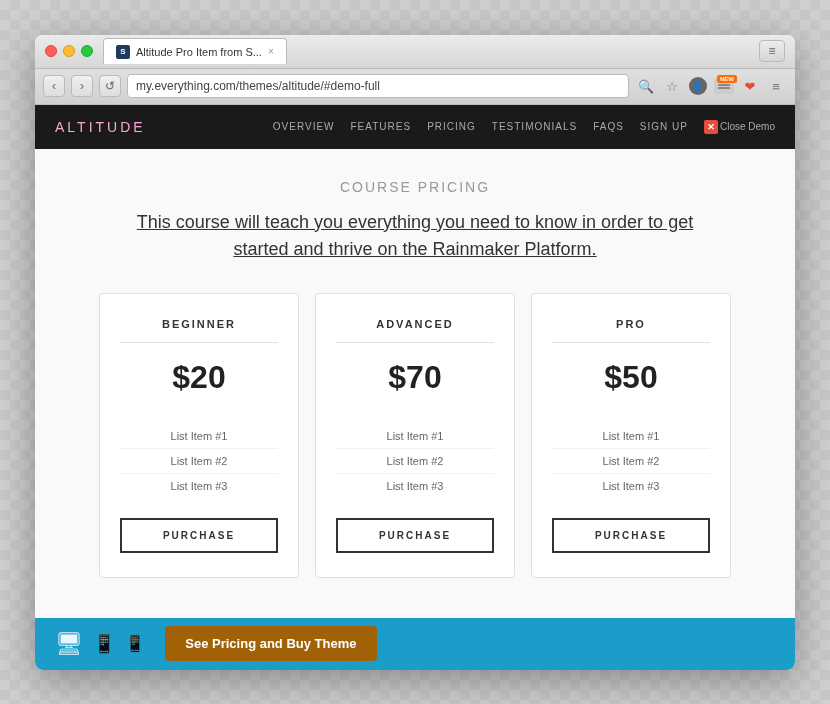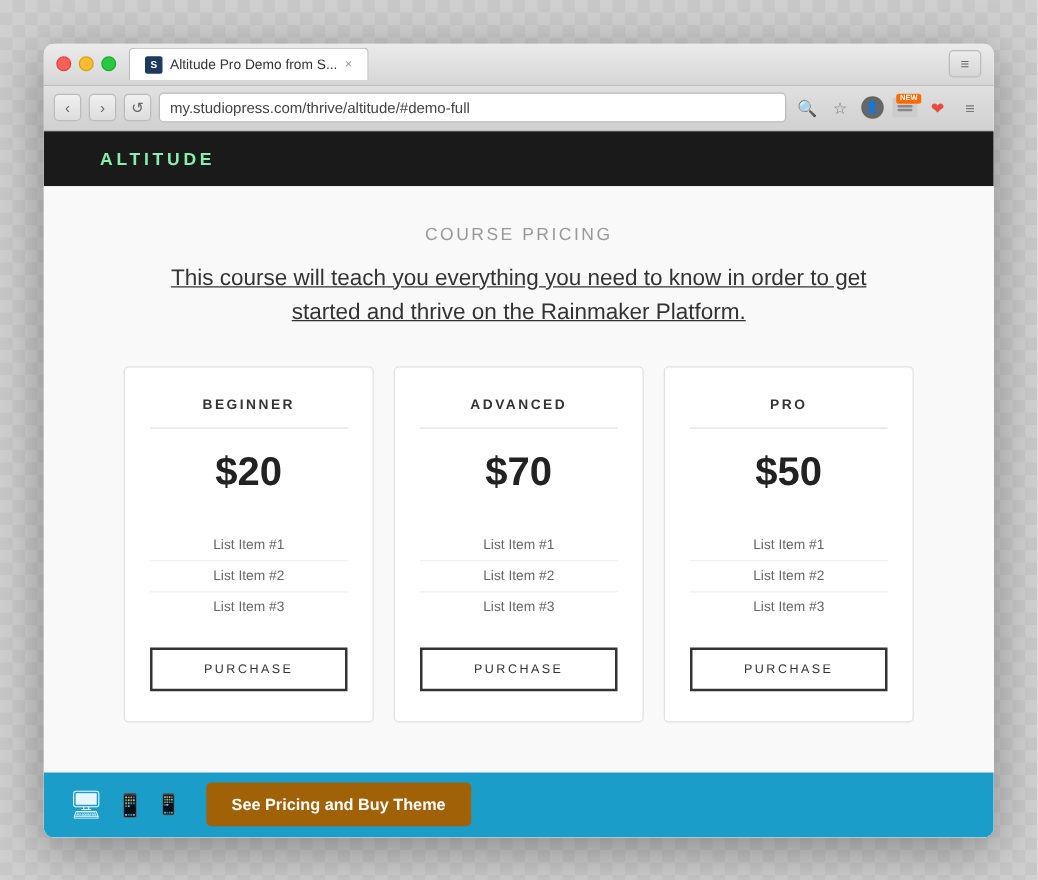--- a/index.html
+++ b/index.html
@@ -180,26 +180,25 @@
     
     .site-nav {
       background: #1a1a1a;
       height: 44px;
       display: flex;
       align-items: center;
       padding: 0 20px;
     }
 
     .site-logo {
-      color: #86efac;
+      color: #f9a8d4;
       font-size: 14px;
-      font-weight: 700;
+      font-weight: 400;
       letter-spacing: 3px;
       text-transform: uppercase;
-      margin-left: 25px;
     }
 
     .site-nav-links {
       display: flex;
       gap: 16px;
       margin-left: auto;
       align-items: center;
     }
 
     .site-nav-link {
@@ -310,21 +309,21 @@
 
     .card-feature:last-child {
       border-bottom: none;
     }
 
     .purchase-btn {
       border: 2px solid #333;
       background: #fff;
       color: #333;
       font-size: 10px;
-      font-weight: 400;
+      font-weight: 700;
       letter-spacing: 2px;
       text-transform: uppercase;
       padding: 10px 20px;
       cursor: pointer;
       width: 100%;
     }
 
     
     .bottom-bar {
       background: #1a9dc8;
@@ -371,41 +370,41 @@
 
   <div class="title-bar">
     <div class="traffic-lights">
       <div class="traffic-light tl-red"></div>
       <div class="traffic-light tl-yellow"></div>
       <div class="traffic-light tl-green"></div>
     </div>
     <div class="tab-area">
       <div class="tab">
         <span class="tab-favicon">S</span>
-        <span>Altitude Pro Demo from S...</span>
+        <span>Altitude Pro Item from S...</span>
         <span class="tab-close">×</span>
       </div>
     </div>
     <div class="window-btn">
       <span style="font-size:12px; color:#666;">≡</span>
     </div>
   </div>
 
   <div class="address-bar">
     <div class="nav-btn">
       <span>‹</span>
     </div>
     <div class="nav-btn">
       <span>›</span>
     </div>
     <div class="nav-btn">
       <span>↺</span>
     </div>
     <div class="url-bar">
-      <span style="font-size:12px; color:#444;">my.studiopress.com/thrive/altitude/#demo-full</span>
+      <span style="font-size:12px; color:#444;">my.everything.com/themes/altitude/#demo-full</span>
     </div>
     <div class="url-icons">
       <div class="url-icon">🔍</div>
       <div class="url-icon">☆</div>
       <div class="url-icon">
         <div style="width:18px;height:18px;background:#666;border-radius:50%;display:flex;align-items:center;justify-content:center;color:white;font-size:9px;">👤</div>
       </div>
       <div class="url-icon">
         <div style="width:20px;height:16px;background:#ccc;border-radius:2px;display:flex;align-items:center;justify-content:center;flex-direction:column;gap:1px;position:relative;">
           <span class="badge-new" style="position:absolute;top:-3px;right:-3px;font-size:6px;">NEW</span>
@@ -415,20 +414,32 @@
       </div>
       <div class="url-icon" style="color:#e74c3c;">❤</div>
       <div class="url-icon">≡</div>
     </div>
   </div>
 
   <div class="site-content">
 
     <div class="site-nav">
       <span class="site-logo">ALTITUDE</span>
+      <div class="site-nav-links">
+        <span class="site-nav-link">OVERVIEW</span>
+        <span class="site-nav-link">FEATURES</span>
+        <span class="site-nav-link">PRICING</span>
+        <span class="site-nav-link">TESTIMONIALS</span>
+        <span class="site-nav-link">FAQS</span>
+        <span class="site-nav-link">SIGN UP</span>
+        <button class="close-demo-btn">
+          <span class="close-x">✕</span>
+          <span>Close Demo</span>
+        </button>
+      </div>
     </div>
 
     <div class="pricing-section">
       <div class="pricing-label">COURSE PRICING</div>
       <p class="pricing-headline">This course will teach you everything you need to know in order to get started and thrive on the Rainmaker Platform.</p>
 
       <div class="pricing-cards">
 
         <div class="pricing-card">
           <div class="card-tier">BEGINNER</div>

